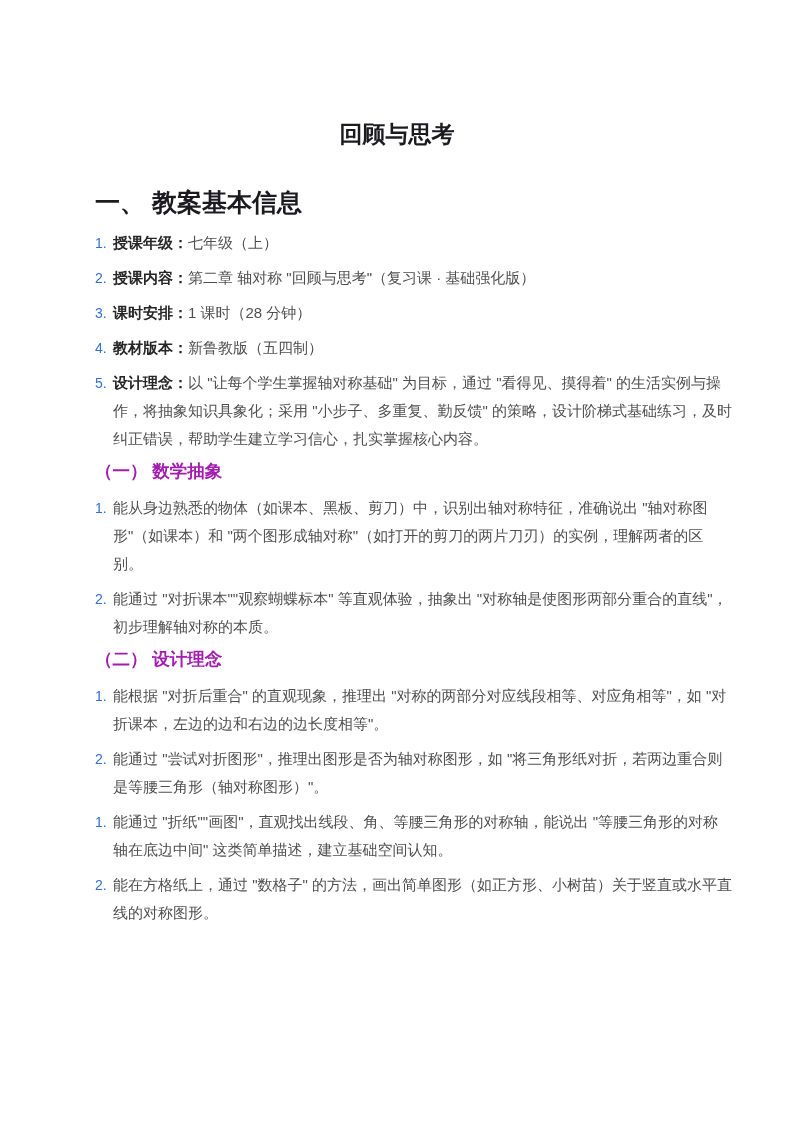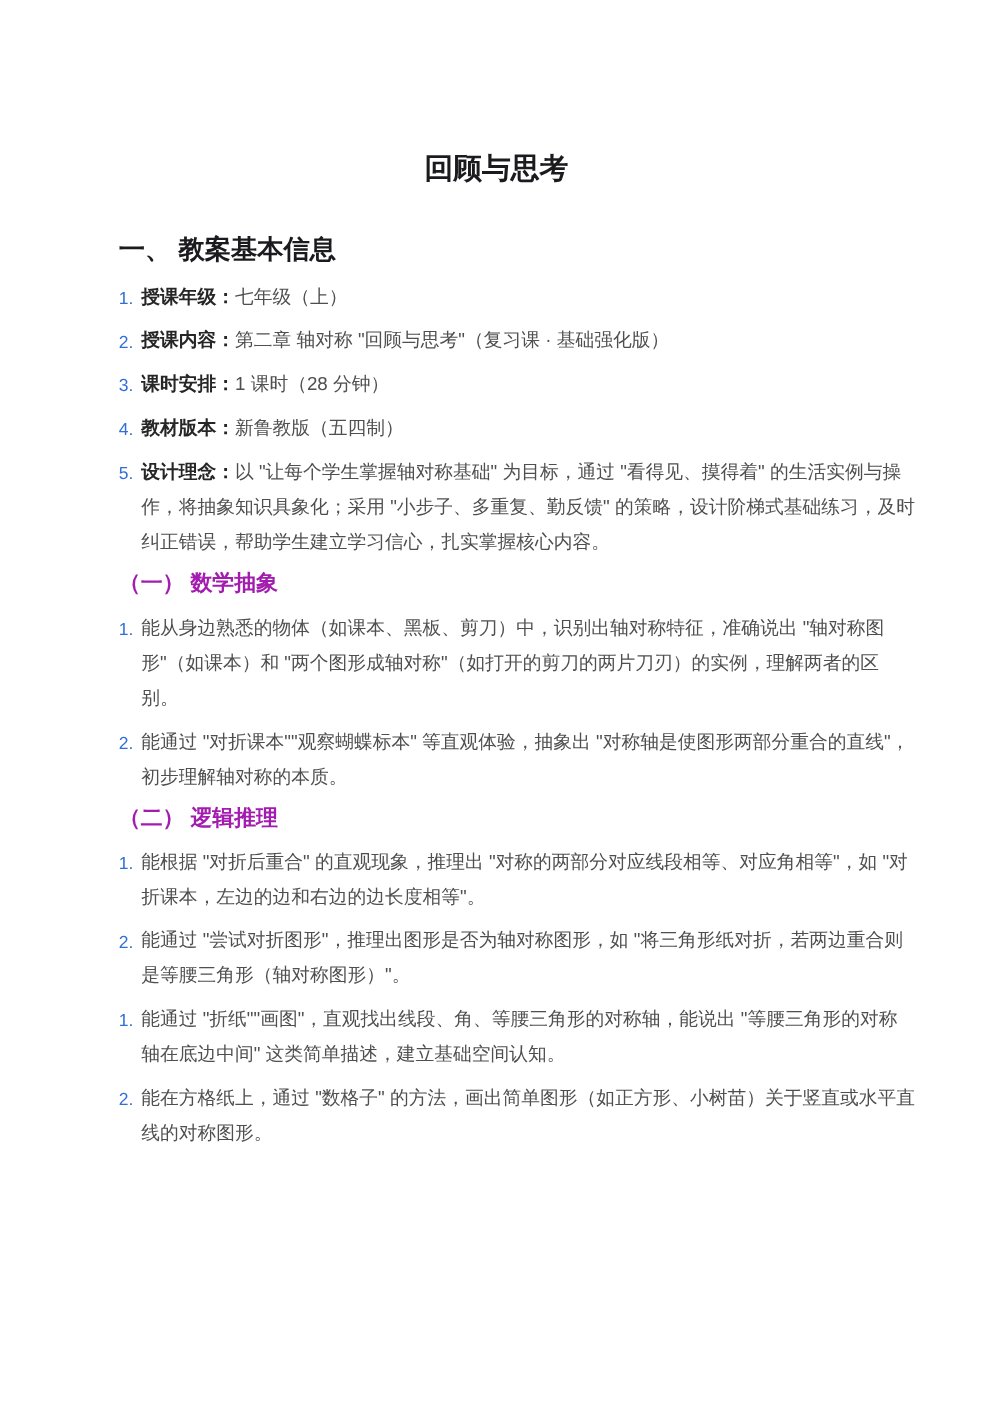--- a/index.html
+++ b/index.html
@@ -24,21 +24,21 @@
     font-size: 23px;
     line-height: 1.2;
     font-weight: 700;
     color: #1b1b1f;
   }
   .content {
     padding: 0 62px 0 95px;
   }
   .content h2 {
     margin: 3px 0 10px 0;
-    font-size: 21px;
+    font-size: 25px;
     line-height: 1.35;
     font-weight: 700;
     color: #1b1b1f;
   }
   .content h3 {
     margin: 3px 0 10px 0;
     font-size: 17.5px;
     line-height: 1.35;
     font-weight: 700;
     color: #a21caf;
@@ -114,21 +114,21 @@
       <li>
         <span class="li-num">1.</span>
         <span class="li-body">能从身边熟悉的物体（如课本、黑板、剪刀）中，识别出轴对称特征，准确说出 "轴对称图形"（如课本）和 "两个图形成轴对称"（如打开的剪刀的两片刀刃）的实例，理解两者的区别。</span>
       </li>
       <li>
         <span class="li-num">2.</span>
         <span class="li-body">能通过 "对折课本""观察蝴蝶标本" 等直观体验，抽象出 "对称轴是使图形两部分重合的直线"，初步理解轴对称的本质。</span>
       </li>
     </ol>
 
-    <h3>（二） 逻辑推理</h3>
+    <h3>（二） 设计理念</h3>
     <ol class="plain-list">
       <li>
         <span class="li-num">1.</span>
         <span class="li-body">能根据 "对折后重合" 的直观现象，推理出 "对称的两部分对应线段相等、对应角相等"，如 "对折课本，左边的边和右边的边长度相等"。</span>
       </li>
       <li>
         <span class="li-num">2.</span>
         <span class="li-body">能通过 "尝试对折图形"，推理出图形是否为轴对称图形，如 "将三角形纸对折，若两边重合则是等腰三角形（轴对称图形）"。</span>
       </li>
     </ol>

